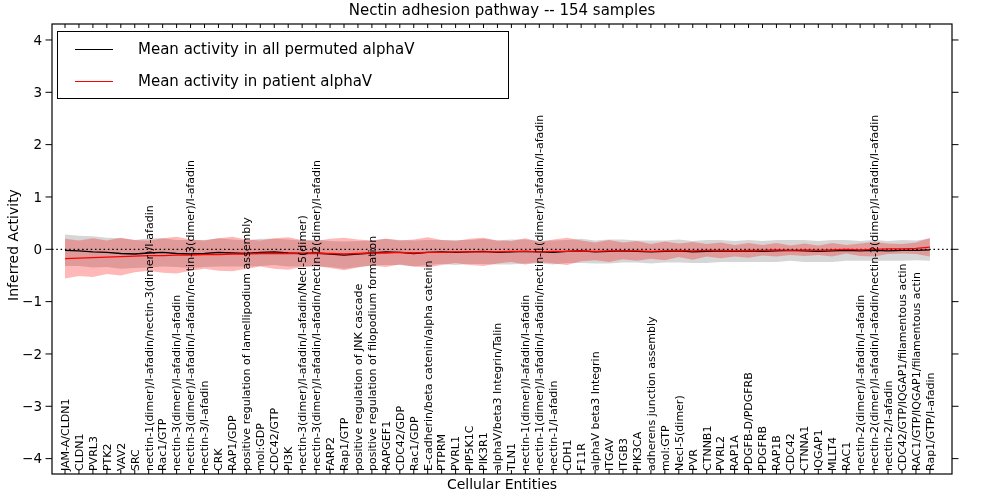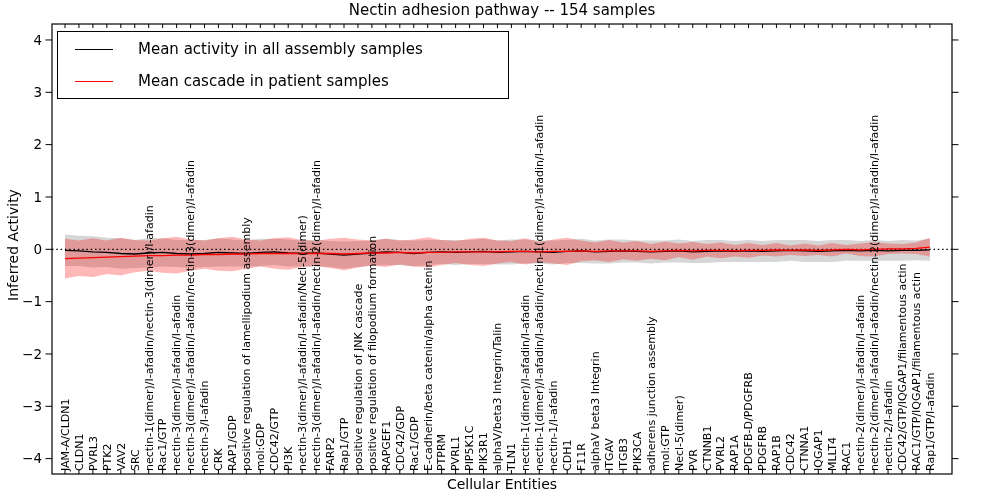--- a/index.html
+++ b/index.html
@@ -264,20 +264,20 @@
         <text x="919.7499999999999" y="471" font-size="11" fill="#000" transform="rotate(-90 919.7499999999999 471)">RAC1/GTP/IQGAP1/filamentous actin</text>
         <text x="933.6999999999999" y="471" font-size="11" fill="#000" transform="rotate(-90 933.6999999999999 471)">Rap1/GTP/I-afadin</text>
       </g>
     </svg>
   <div id="chart-title">Nectin adhesion pathway -- 154 samples</div>
   <div id="ylabel">Inferred Activity</div>
   <div id="xlabel">Cellular Entities</div>
   <div id="legend">
     <div class="legend-row">
       <div class="legend-swatch" style="border-top-color:#000000"></div>
-      <span class="legend-label">Mean activity in all assembly samples</span>
+      <span class="legend-label">Mean activity in all permuted alphaV</span>
     </div>
     <div class="legend-row">
       <div class="legend-swatch" style="border-top-color:#ff0000"></div>
-      <span class="legend-label">Mean cascade in patient samples</span>
+      <span class="legend-label">Mean activity in patient alphaV</span>
     </div>
   </div>
 </div>
 
 </body></html>

